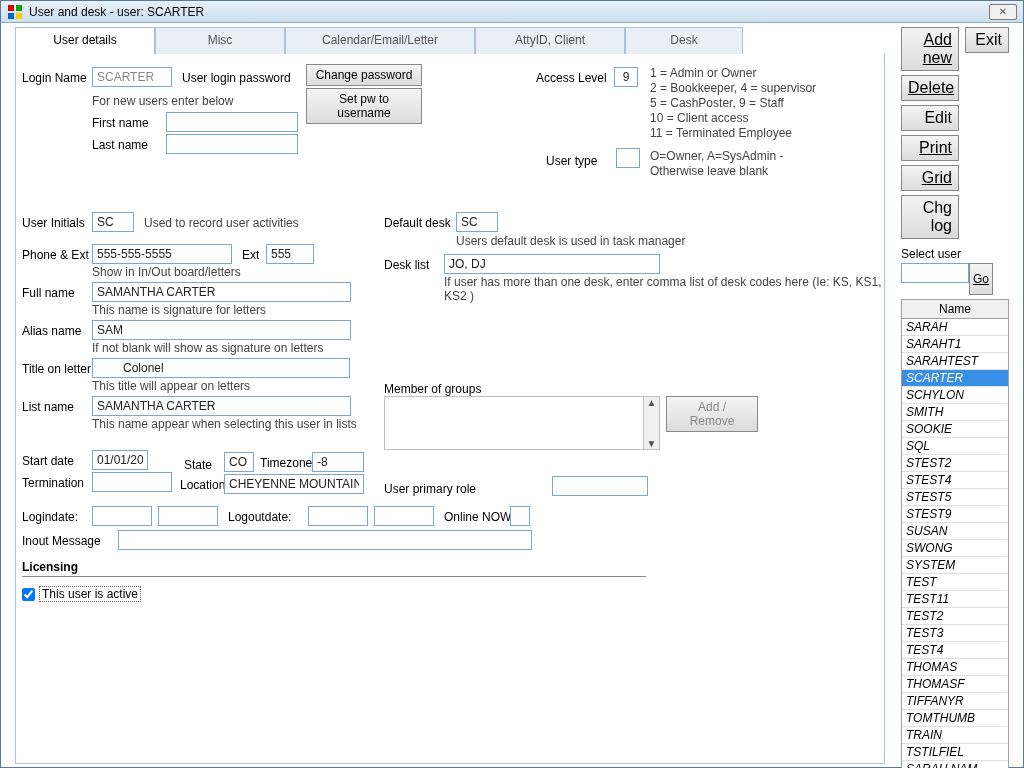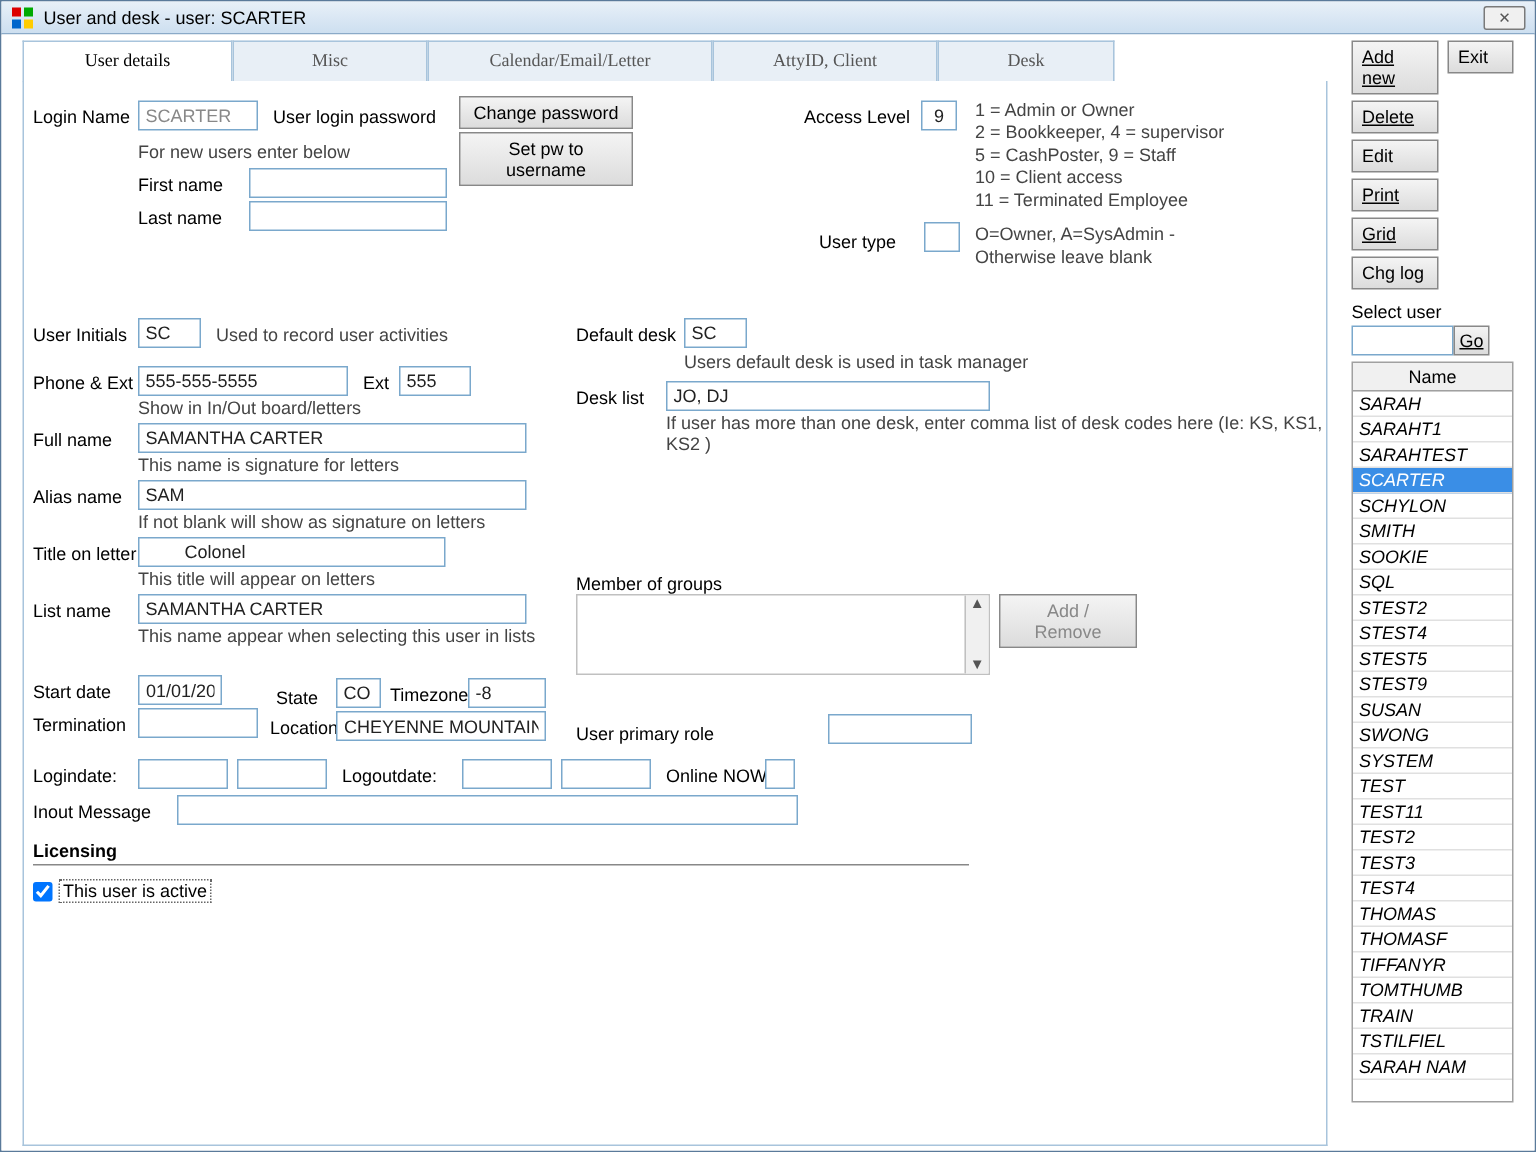--- a/index.html
+++ b/index.html
@@ -4,35 +4,35 @@
 <style>
 * { box-sizing: border-box; margin:0; padding:0; }
 body { font-family: Arial, sans-serif; font-size: 12px; color:#000; background:#b8d4e8; width:1024px; height:768px; overflow:hidden; }
 .window { position:relative; width:1024px; height:768px; background:#fff; border:1px solid #5a7a9a; }
 .titlebar { height:22px; background:linear-gradient(to bottom,#e8f0f8,#cddff0); border-bottom:1px solid #8aaac8; display:flex; align-items:center; padding:0 6px; font-size:12px; }
 .titlebar .ticon { width:16px; height:16px; margin-right:6px; display:inline-block; }
 .titlebar .ticon svg { width:16px; height:16px; }
 .titlebar .spacer { flex:1; }
 .titlebar .closebox { width:28px; height:16px; border:1px solid #7a7a7a; border-radius:2px; background:#f0f0f0; display:flex; align-items:center; justify-content:center; font-size:10px; color:#555; }
 .content { position:absolute; top:22px; left:0; right:0; bottom:0; background:#fff; }
-.tabstrip { position:absolute; top:4px; left:14px; width:870px; height:28px; display:flex;font-family:Liberation Serif, serif; }
+.tabstrip { position:absolute; top:4px; left:14px; width:870px; height:28px; display:flex; }
 .tab { border:1px solid #a8c4dc; border-bottom:none; background:#e8eff6; padding:5px 10px 4px 10px; margin-right:0; font-size:12px; color:#555; text-align:center; }
 .tab.active { background:#fff; color:#000; border-bottom:1px solid #fff; position:relative; top:0; }
 .tab.dis { color:#999; }
 .tabbody { position:absolute; top:31px; left:14px; width:870px; height:710px; border:1px solid #a8c4dc; background:#fff; border-top:none; }
 .label { position:absolute; font-size:12px; color:#000; }
 .note { position:absolute; font-size:12px; color:#444; }
 input[type=text].field { position:absolute; border:1px solid #7aa8cc; background:#fff; font-size:12px; padding:2px 4px; height:20px; color:#222; }
 .btn { position:absolute; border:1px solid #888; background:linear-gradient(to bottom,#f4f4f4,#dcdcdc); font-size:12px; padding:3px 8px; cursor:pointer; text-align:center; }
-.btn2 { border:1px solid #888; background:linear-gradient(to bottom,#f4f4f4,#dcdcdc); font-size:12px; padding:3px 6px; cursor:pointer; display:block; width:58px; margin-bottom:4px; text-align:left; }
+.btn2 { border:1px solid #888; background:linear-gradient(to bottom,#f4f4f4,#dcdcdc); font-size:16px; padding:3px 6px; cursor:pointer; display:block; width:58px; margin-bottom:4px; text-align:right; }
 .sidebar { position:absolute; right:6px; top:4px; width:116px; }
 .sidebar .row { display:flex; }
 .selectuser { margin-top:4px; }
 .selectuser input { border:1px solid #7aa8cc; width:68px; height:20px; font-size:12px; padding:2px; }
-.selectuser button { border:1px solid #888; background:linear-gradient(to bottom,#f4f4f4,#dcdcdc); font-size:12px; height:20px; width:24px; cursor:pointer; text-decoration:underline; }
+.selectuser button { border:1px solid #888; background:linear-gradient(to bottom,#f4f4f4,#dcdcdc); font-size:12px; height:32px; width:24px; cursor:pointer; text-decoration:underline; }
 .userlist { margin-top:4px; border:1px solid #a0a0a0; height:494px; overflow-y:scroll; width:108px; background:#fff; }
 .userlist .hdr { background:#f0f0f0; border-bottom:1px solid #a0a0a0; text-align:center; padding:2px 0; font-size:12px; position:sticky; top:0; }
 .userlist .item { padding:1px 4px; font-size:12px; border-bottom:1px solid #e0e0e0; cursor:pointer; white-space:nowrap; overflow:hidden;font-style:italic; }
 .userlist .item.sel { background:#3a8ee6; color:#fff; }
 .groupbox { position:absolute; border:1px solid #c0c0c0; background:#fff; }
 .groupbox .scroll { position:absolute; right:0; top:0; bottom:0; width:16px; background:#f0f0f0; border-left:1px solid #c0c0c0; display:flex; flex-direction:column; justify-content:space-between; align-items:center; font-size:10px; color:#555; }
 .checkbox { position:absolute; display:flex; align-items:center; }
 .checkbox input { margin-right:4px; }
 .hr { position:absolute; height:1px; background:#888; }
 .sectionhdr { position:absolute; font-weight:bold; font-size:12px; }
@@ -112,21 +112,21 @@
 
       <span class="label" style="top:232px;left:6px">Full name</span>
       <input type="text" class="field" style="top: 228px; left: 76px; width: 259px;" value="SAMANTHA CARTER">
       <span class="note" style="top:249px;left:76px">This name is signature for letters</span>
 
       <span class="label" style="top:270px;left:6px">Alias name</span>
       <input type="text" class="field" style="top: 266px; left: 76px; width: 259px;" value="SAM">
       <span class="note" style="top:287px;left:76px">If not blank will show as signature on letters</span>
 
       <span class="label" style="top:308px;left:6px">Title on letter</span>
-      <input type="text" class="field" style="top: 304px; left: 76px; width: 205px; padding-left: 30px;" value="Colonel">
+      <input type="text" class="field" style="top: 304px; left: 76px; width: 258px; padding-left: 30px;" value="Colonel">
       <span class="note" style="top:325px;left:76px">This title will  appear on letters</span>
 
       <span class="label" style="top:346px;left:6px">List name</span>
       <input type="text" class="field" style="top: 342px; left: 76px; width: 259px;" value="SAMANTHA CARTER">
       <span class="note" style="top:363px;left:76px">This name appear when selecting this user in lists</span>
 
       <span class="label" style="top:328px;left:368px">Member of groups</span>
       <div class="groupbox" style="top:342px;left:368px;width:276px;height:54px">
         <div class="scroll">
             <span>▲</span>

